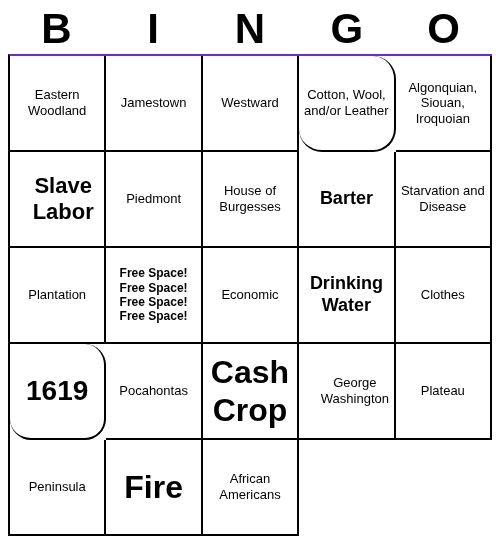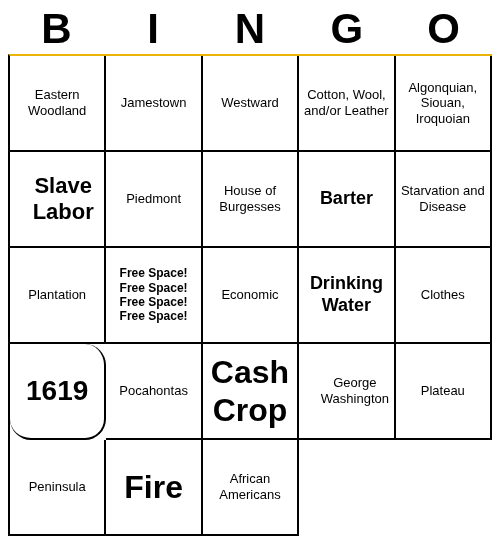--- a/index.html
+++ b/index.html
@@ -35,21 +35,21 @@
       line-height: 1;
     }
 
     .bingo-grid {
       display: grid;
       grid-template-columns: repeat(5, 1fr);
       grid-template-rows: repeat(5, 1fr);
       width: 100%;
       flex: 1;
       border-left: 2px solid #000;
-      border-top: 2px solid #eab308;
+      border-top: 2px solid #6d28d9;
     }
 
     .bingo-cell {
       border-right: 2px solid #000;
       border-bottom: 2px solid #000;
       display: flex;
       align-items: center;
       justify-content: center;
       text-align: center;
       padding: 4px;
@@ -91,21 +91,21 @@
   <div class="bingo-letter">I</div>
   <div class="bingo-letter">N</div>
   <div class="bingo-letter">G</div>
   <div class="bingo-letter">O</div>
 </div>
 
 <div class="bingo-grid" id="grid">
     <div class="bingo-cell" style="white-space: pre-line;">Eastern Woodland</div>
     <div class="bingo-cell" style="white-space: pre-line;">Jamestown</div>
     <div class="bingo-cell" style="white-space: pre-line;">Westward</div>
-    <div class="bingo-cell" style="white-space: pre-line;">Cotton, Wool, and/or Leather</div>
+    <div class="bingo-cell" style="white-space: pre-line; border-radius: 23px;">Cotton, Wool, and/or Leather</div>
     <div class="bingo-cell" style="white-space: pre-line;">Algonquian, Siouan, Iroquoian</div>
     <div class="bingo-cell large-text" style="white-space: pre-line; padding-left: 16px;">Slave Labor</div>
     <div class="bingo-cell" style="white-space: pre-line;">Piedmont</div>
     <div class="bingo-cell" style="white-space: pre-line;">House of Burgesses</div>
     <div class="bingo-cell medium-large" style="white-space: pre-line;">Barter</div>
     <div class="bingo-cell" style="white-space: pre-line;">Starvation and Disease</div>
     <div class="bingo-cell" style="white-space: pre-line;">Plantation</div>
     <div class="bingo-cell free-space" style="white-space: pre-line;">Free Space!
 Free Space!
 Free Space!

